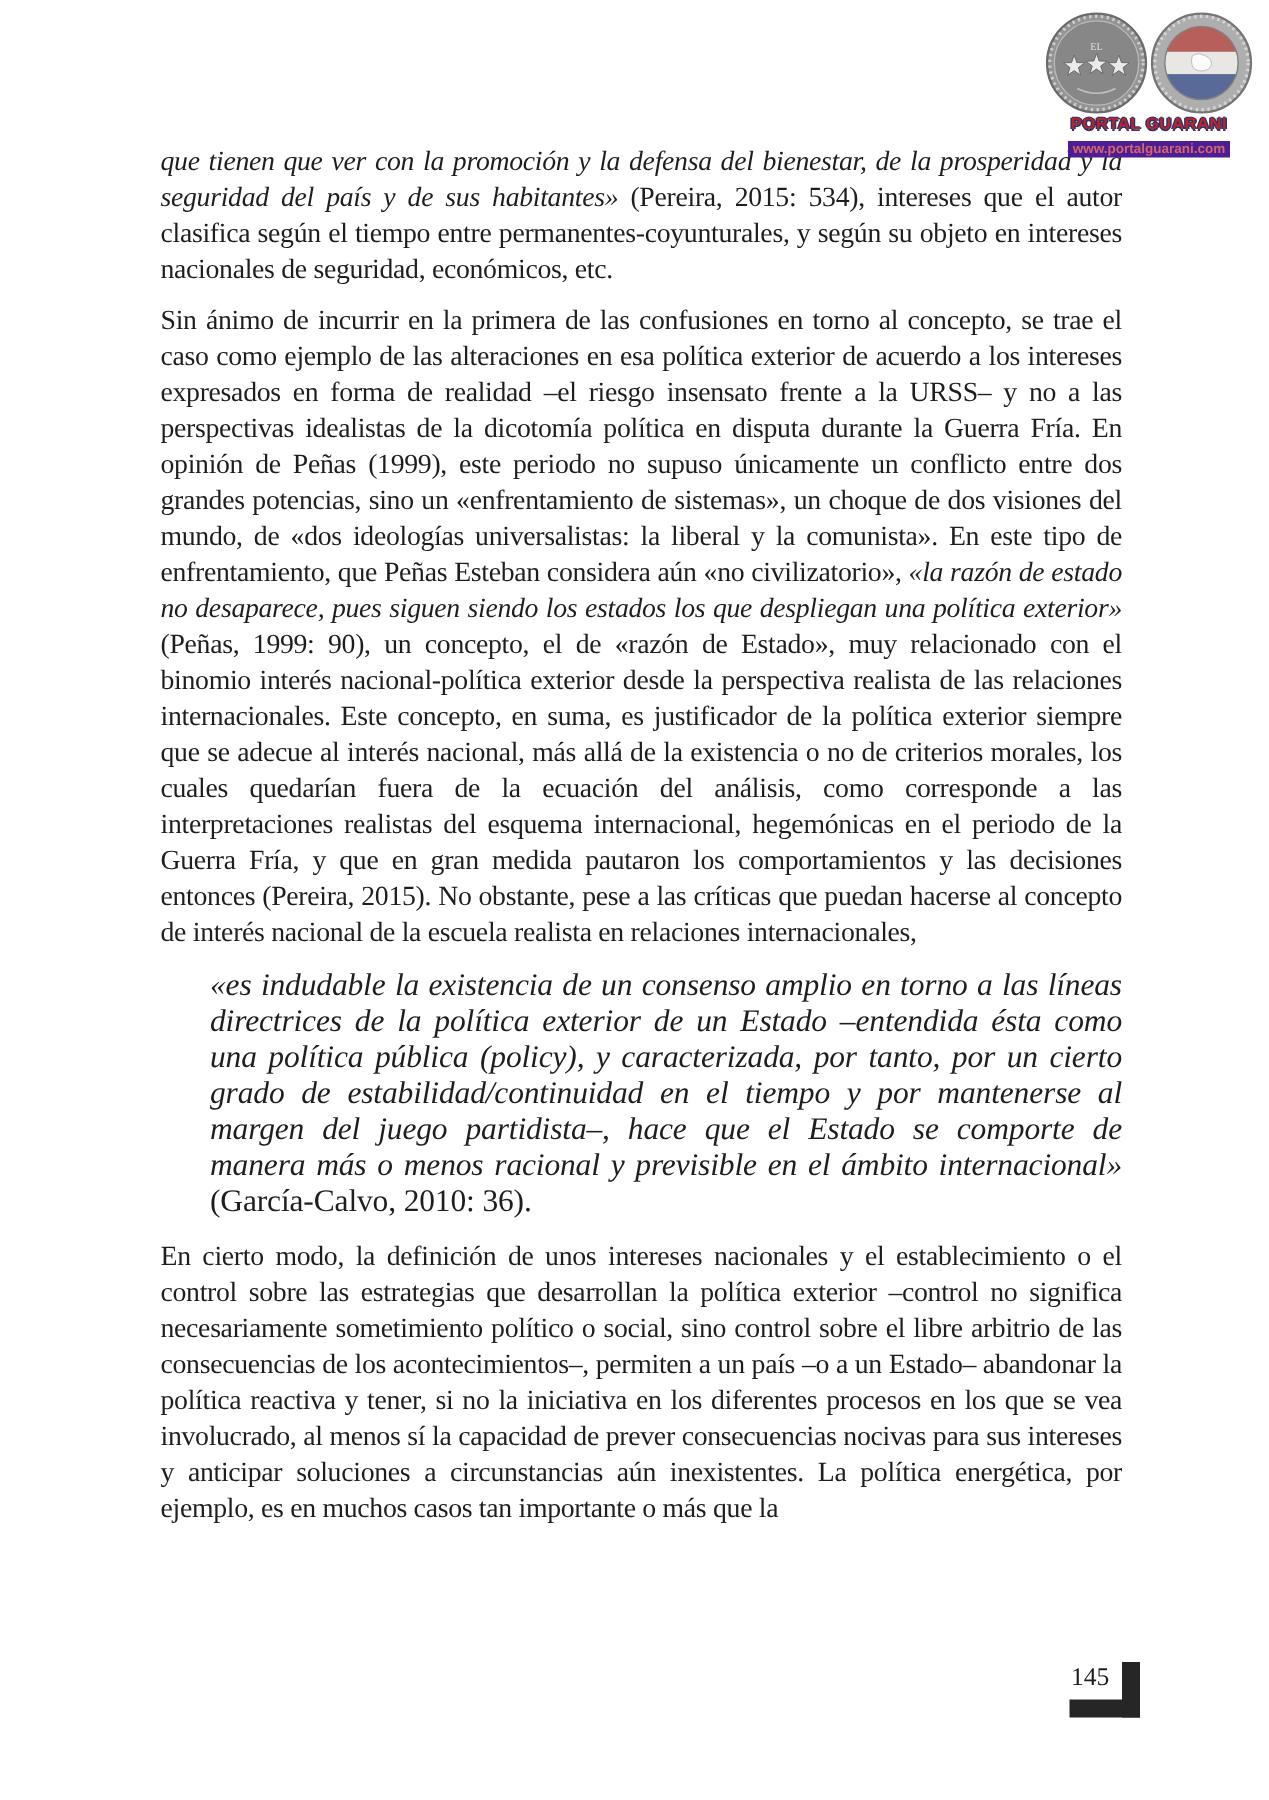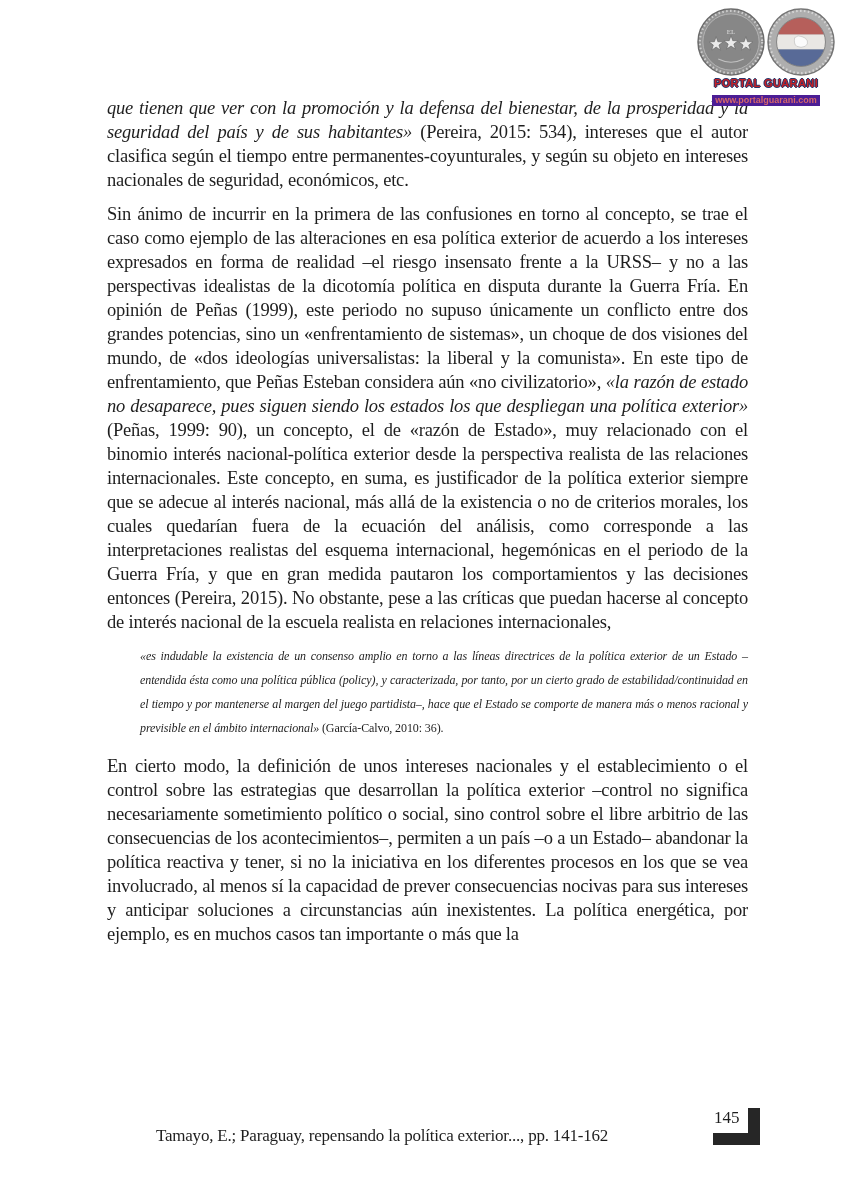--- a/index.html
+++ b/index.html
@@ -57,21 +57,21 @@
     top: 96px;
     width: 641px;
     font-size: 18.5px;
     line-height: 24px;
     letter-spacing: -0.2px;
     text-align: justify;
   }
   .body-text p { margin: 0 0 10px 0; }
   .body-text p.quote {
     margin: 6px 0 14px 33px;
-    font-size: 12px;
+    font-size: 21px;
     letter-spacing: -0.1px;
   }
   .it { font-style: italic; }
 
   
   .footer-cite {
     position: absolute;
     left: 107px;
     top: 1126px;
     width: 550px;
@@ -139,17 +139,16 @@
     <div class="logo-url">www.portalguarani.com</div>
   </div>
 
   <main class="body-text">
       <p><span class="it">que tienen que ver con la promoción y la defensa del bienestar, de la prosperidad y la seguridad del país y de sus habitantes» </span><span>(Pereira, 2015: 534), intereses que el autor clasifica según el tiempo entre permanentes-coyunturales, y según su objeto en intereses nacionales de seguridad, económicos, etc.</span></p>
       <p><span>Sin ánimo de incurrir en la primera de las confusiones en torno al concepto, se trae el caso como ejemplo de las alteraciones en esa política exterior de acuerdo a los intereses expresados en forma de realidad –el riesgo insensato frente a la URSS– y no a las perspectivas idealistas de la dicotomía política en disputa durante la Guerra Fría. En opinión de Peñas (1999), este periodo no supuso únicamente un conflicto entre dos grandes potencias, sino un «enfrentamiento de sistemas», un choque de dos visiones del mundo, de «dos ideologías universalistas: la liberal y la comunista». En este tipo de enfrentamiento, que Peñas Esteban considera aún «no civilizatorio», </span><span class="it">«la razón de estado no desaparece, pues siguen siendo los estados los que despliegan una política exterior» </span><span>(Peñas, 1999: 90), un concepto, el de «razón de Estado», muy relacionado con el binomio interés nacional-política exterior desde la perspectiva realista de las relaciones internacionales. Este concepto, en suma, es justificador de la política exterior siempre que se adecue al interés nacional, más allá de la existencia o no de criterios morales, los cuales quedarían fuera de la ecuación del análisis, como corresponde a las interpretaciones realistas del esquema internacional, hegemónicas en el periodo de la Guerra Fría, y que en gran medida pautaron los comportamientos y las decisiones entonces (Pereira, 2015). No obstante, pese a las críticas que puedan hacerse al concepto de interés nacional de la escuela realista en relaciones internacionales,</span></p>
       <p class="quote"><span class="it">«es indudable la existencia de un consenso amplio en torno a las líneas directrices de la política exterior de un Estado –entendida ésta como una política pública (policy), y caracterizada, por tanto, por un cierto grado de estabilidad/continuidad en el tiempo y por mantenerse al margen del juego partidista–, hace que el Estado se comporte de manera más o menos racional y previsible en el ámbito internacional» </span><span>(García-Calvo, 2010: 36).</span></p>
       <p><span>En cierto modo, la definición de unos intereses nacionales y el establecimiento o el control sobre las estrategias que desarrollan la política exterior –control no significa necesariamente sometimiento político o social, sino control sobre el libre arbitrio de las consecuencias de los acontecimientos–, permiten a un país –o a un Estado– abandonar la política reactiva y tener, si no la iniciativa en los diferentes procesos en los que se vea involucrado, al menos sí la capacidad de prever consecuencias nocivas para sus intereses y anticipar soluciones a circunstancias aún inexistentes. La política energética, por ejemplo, es en muchos casos tan importante o más que la</span></p>
     </main>
 
-  <div class="footer-cite">Tamayo, E.; Paraguay, repensando la política exterior..., pp. 141-162</div>
   <div class="page-num">145</div>
   <div class="page-corner"></div>
 
 </div>
 
 </body></html>

